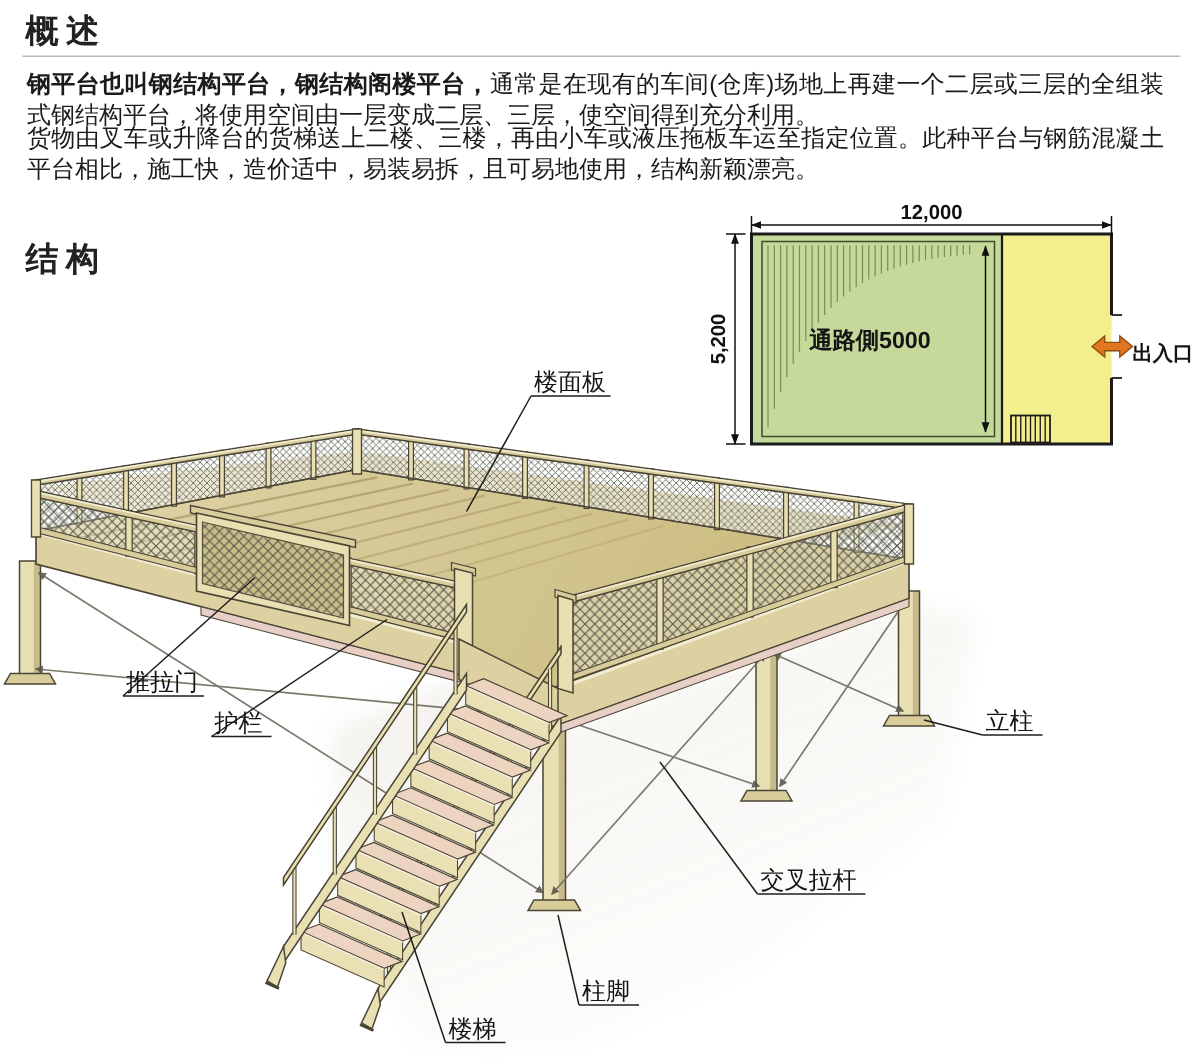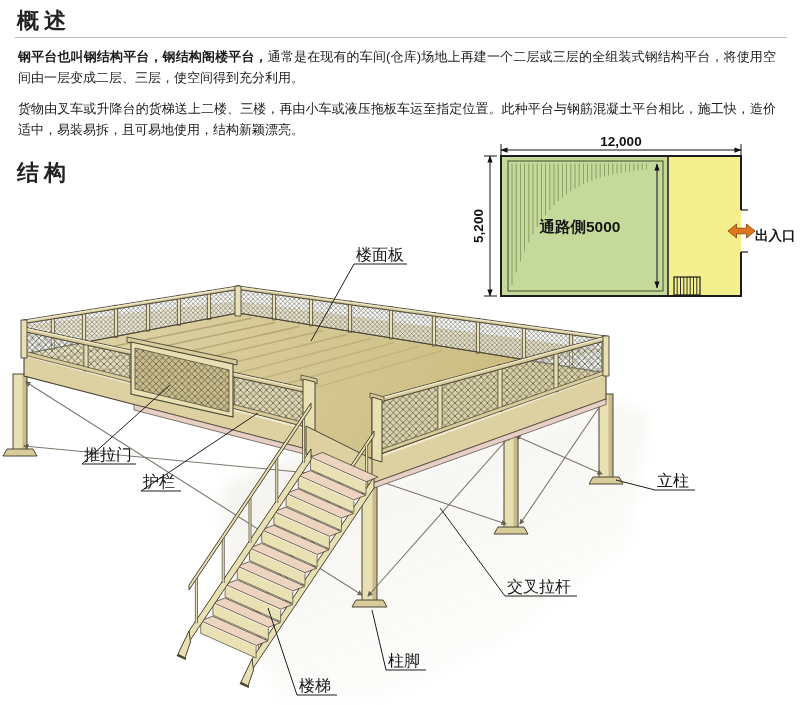--- a/index.html
+++ b/index.html
@@ -2,24 +2,24 @@
 <html><head>
 <meta charset="utf-8">
 <style>
   html,body { margin:0; padding:0; background:#fff; }
   .page { position:relative; width:800px; height:705px; background:#ffffff; overflow:hidden;
           font-family:"Liberation Sans", sans-serif; color:#1b1b1b; }
   .heading { position:absolute; left:17px; font-size:22px; font-weight:bold; letter-spacing:5px; color:#222;text-align:center; }
   #h-overview { top:6px; }
   #h-structure { top:158px; }
   .rule { position:absolute; left:15px; top:37px; width:772px; height:1px; background:#b9b9b9; }
-  .para { position:absolute; left:18px; width:758px; margin:0; font-size:13px; line-height:21px;
+  .para { position:absolute; left:18px; width:758px; margin:0; font-size:16px; line-height:21px;
            letter-spacing:0; text-align:justify; color:#1b1b1b; }
   #para1 { top:46px; }
-  #para2 { top:98px; }
+  #para2 { top:82px; }
   svg.art { position:absolute; left:0; top:0; }
 </style>
 </head>
 <body>
 
 <div class="page">
   <div class="heading" id="h-overview">概述</div>
   <div class="rule"></div>
   <p class="para" id="para1"><b>钢平台也叫钢结构平台，钢结构阁楼平台，</b><span>通常是在现有的车间(仓库)场地上再建一个二层或三层的全组装式钢结构平台，将使用空间由一层变成二层、三层，使空间得到充分利用。</span></p>
   <p class="para" id="para2">货物由叉车或升降台的货梯送上二楼、三楼，再由小车或液压拖板车运至指定位置。此种平台与钢筋混凝土平台相比，施工快，造价适中，易装易拆，且可易地使用，结构新颖漂亮。</p>

